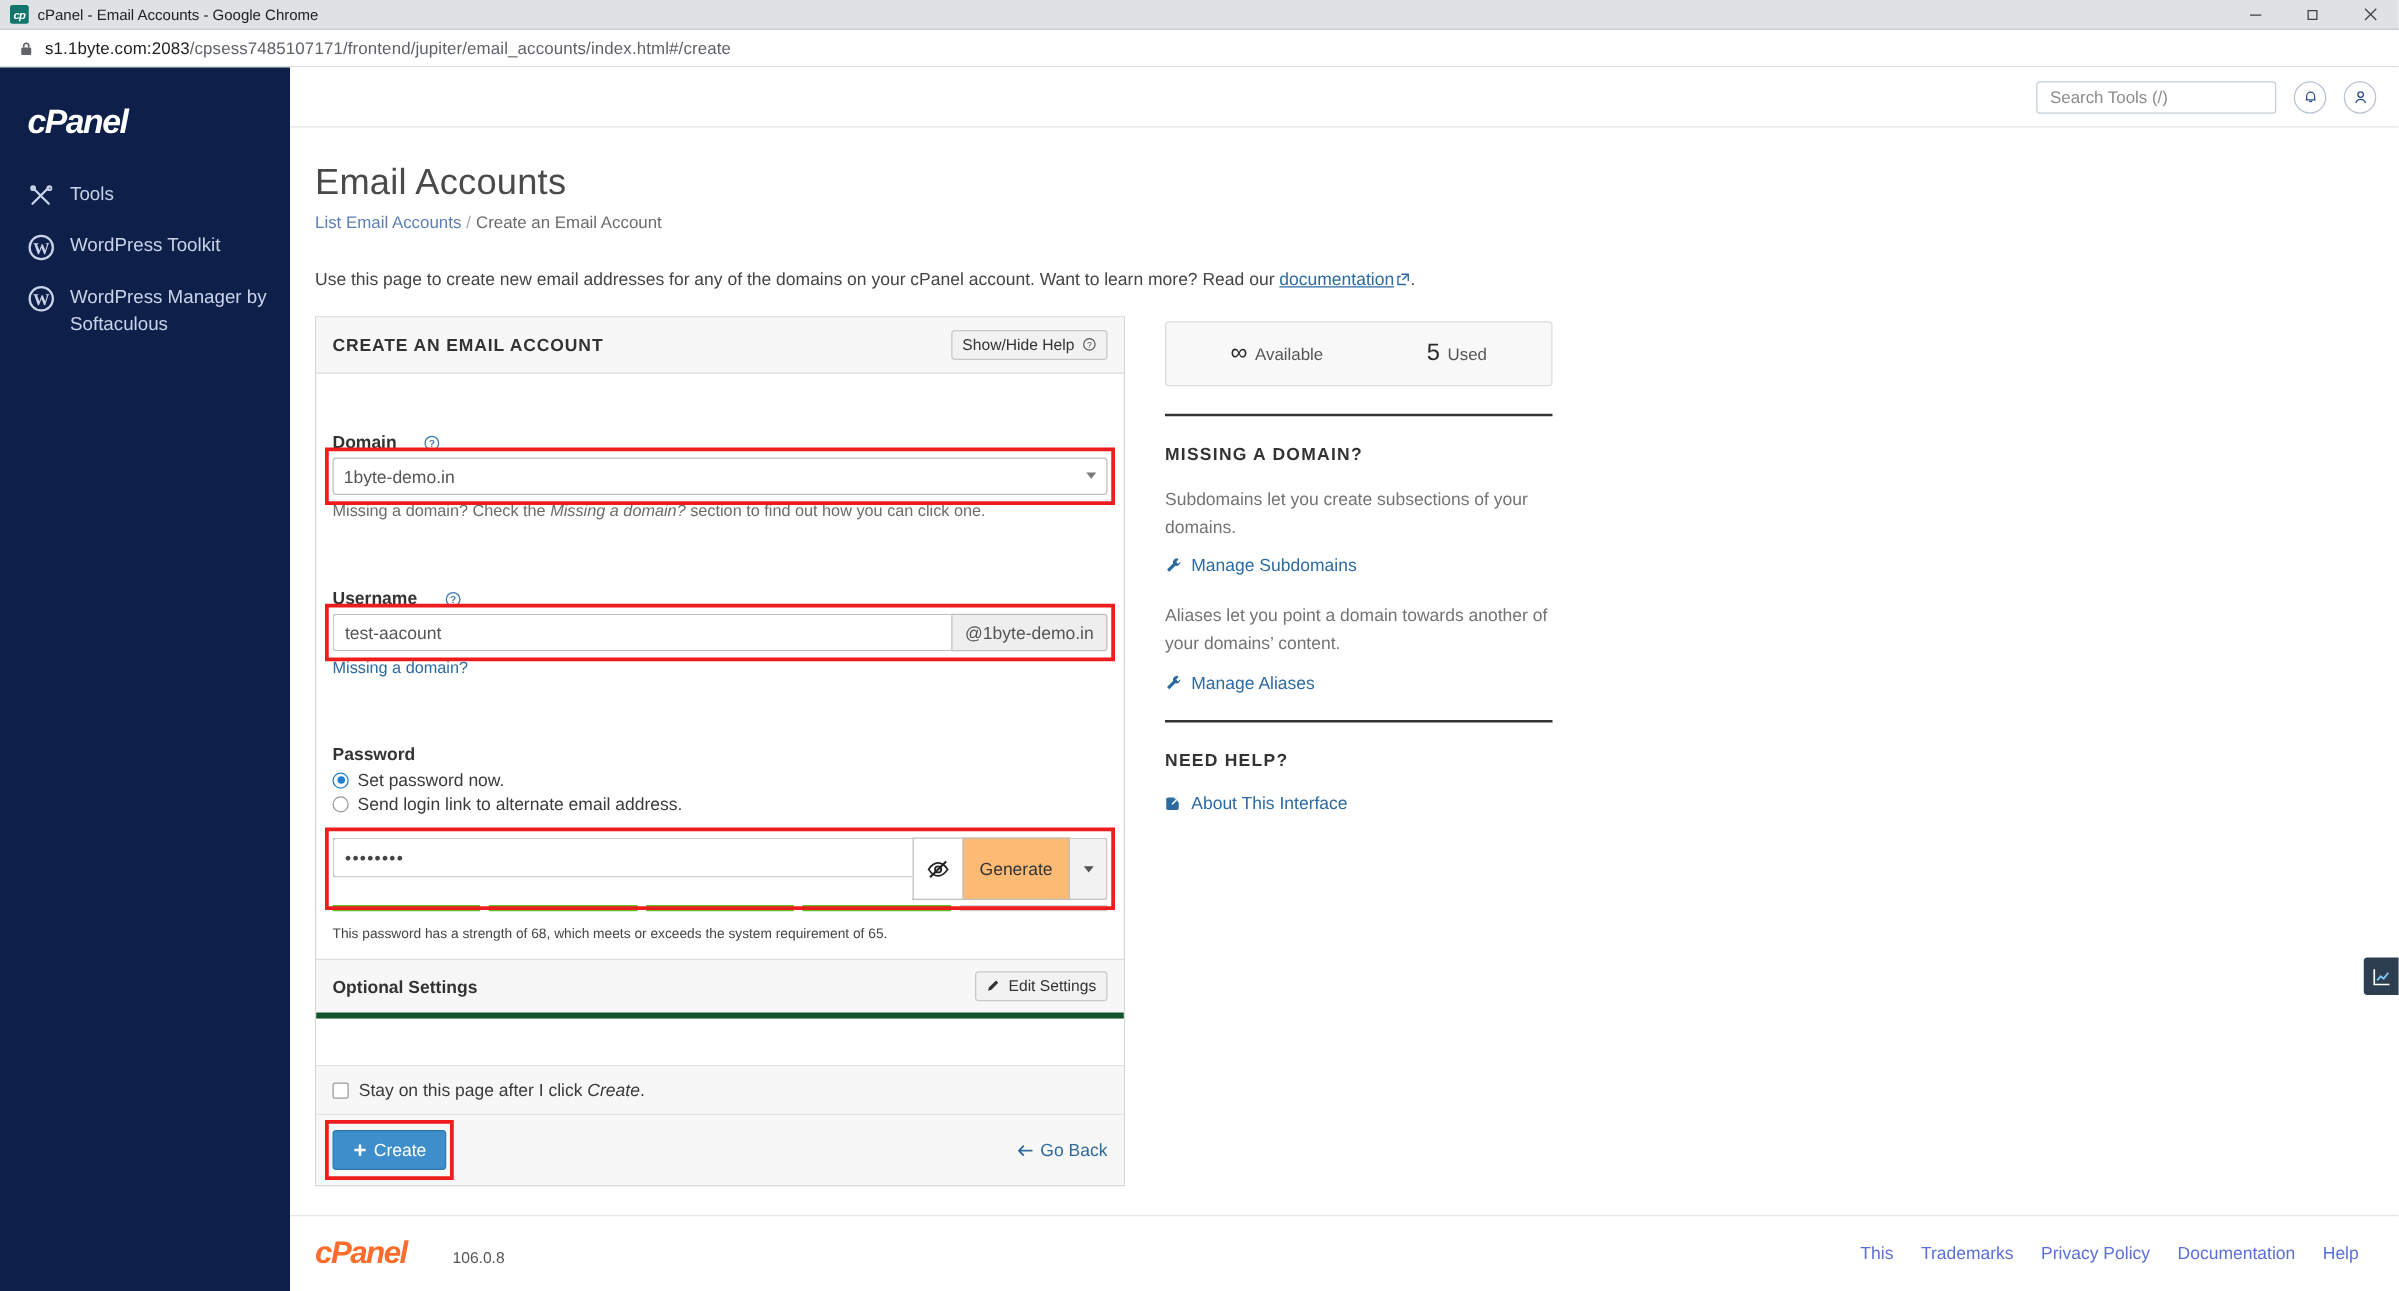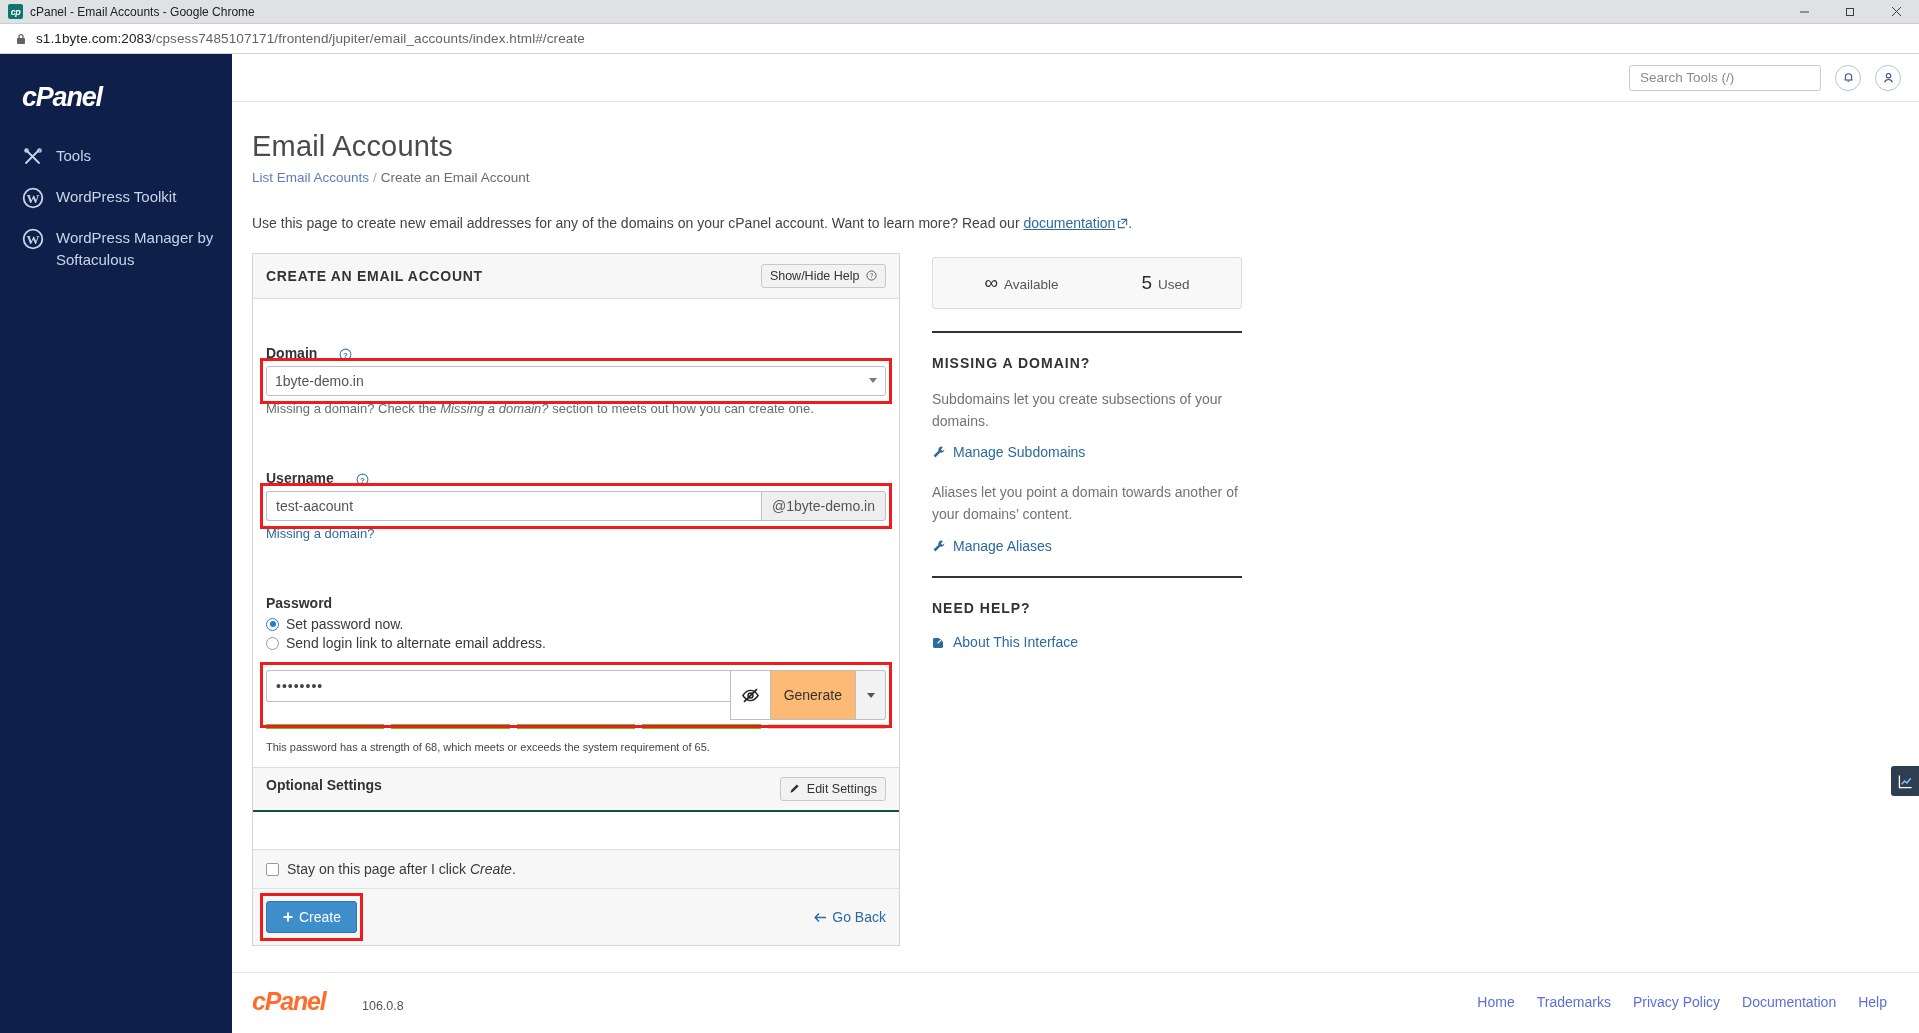--- a/index.html
+++ b/index.html
@@ -199,22 +199,22 @@
     border-right:4px solid transparent; border-top:5px solid #555;
   }
 
   .meter { display:flex; gap:7px; margin-top:4px; }
   .seg { height:5px; flex:1; background:#cfcfcf; }
   .seg.on { background:#5ec228; }
 
   .strength-text { font-size:11px; color:#444; margin-top:12px; }
 
   .sub-head {
-    background:#f7f7f7; border-top:1px solid #ddd; border-bottom:2px solid #14532d;
-    padding:9px 13px; display:flex; 
+    background:#f7f7f7; border-top:1px solid #ddd; border-bottom:5px solid #14532d;
+    padding:9px 13px; display:flex; align-items:center;
     justify-content:space-between;
   }
   .sub-title { font-size:14px; font-weight:700; color:#333; }
   .blank-area { height:38px; background:#fff; border-bottom:1px solid #ddd; }
 
   .stay-row {
     background:#f7f7f7; padding:11px 13px; display:flex; align-items:center;
     gap:8px; font-size:14px; color:#3a3a3a;
   }
   .chk {
@@ -413,21 +413,21 @@
                 </div>
                 <div class="hl">
                   <div class="sel-wrap">
                     <select class="form-ctl">
                       <option>1byte-demo.in</option>
                     </select>
                     <span class="sel-caret"></span>
                   </div>
                 </div>
                 <div class="hint">
-                  <span>Missing a domain? Check the </span><i>Missing a domain?</i><span> section to meets out how you can create one.</span>
+                  <span>Missing a domain? Check the </span><i>Missing a domain?</i><span> section to find out how you can click one.</span>
                 </div>
 
                 <div class="spacer-24"></div>
 
                 <div class="field-label">
                   <span>Username</span>
                   <svg class="help-ico" viewBox="0 0 12 12">
                     <circle cx="6" cy="6" r="5" fill="none" stroke="#3c7ab5" stroke-width="1"></circle>
                     <text x="6" y="9" text-anchor="middle" font-size="7.5" fill="#3c7ab5" font-family="Liberation Sans, sans-serif">?</text>
                   </svg>
@@ -576,21 +576,21 @@
     </div>
 
     <div class="footer">
       <div class="foot-brand">
         <svg width="104" height="26" viewBox="0 0 104 26">
           <text x="0" y="21" font-family="Liberation Sans, sans-serif" font-size="25" font-weight="bold" font-style="italic" fill="#ff6c2c" letter-spacing="-1.2">cPanel</text>
         </svg>
         <span class="foot-ver">106.0.8</span>
       </div>
       <div class="foot-links">
-        <a>Home</a>
+        <a>This</a>
         <a>Trademarks</a>
         <a>Privacy Policy</a>
         <a>Documentation</a>
         <a>Help</a>
       </div>
     </div>
 
     <div class="side-tab">
       <svg width="15" height="15" viewBox="0 0 16 16">
         <path d="M1.5 1.5v13h13" fill="none" stroke="#fff" stroke-width="1.4"></path>

